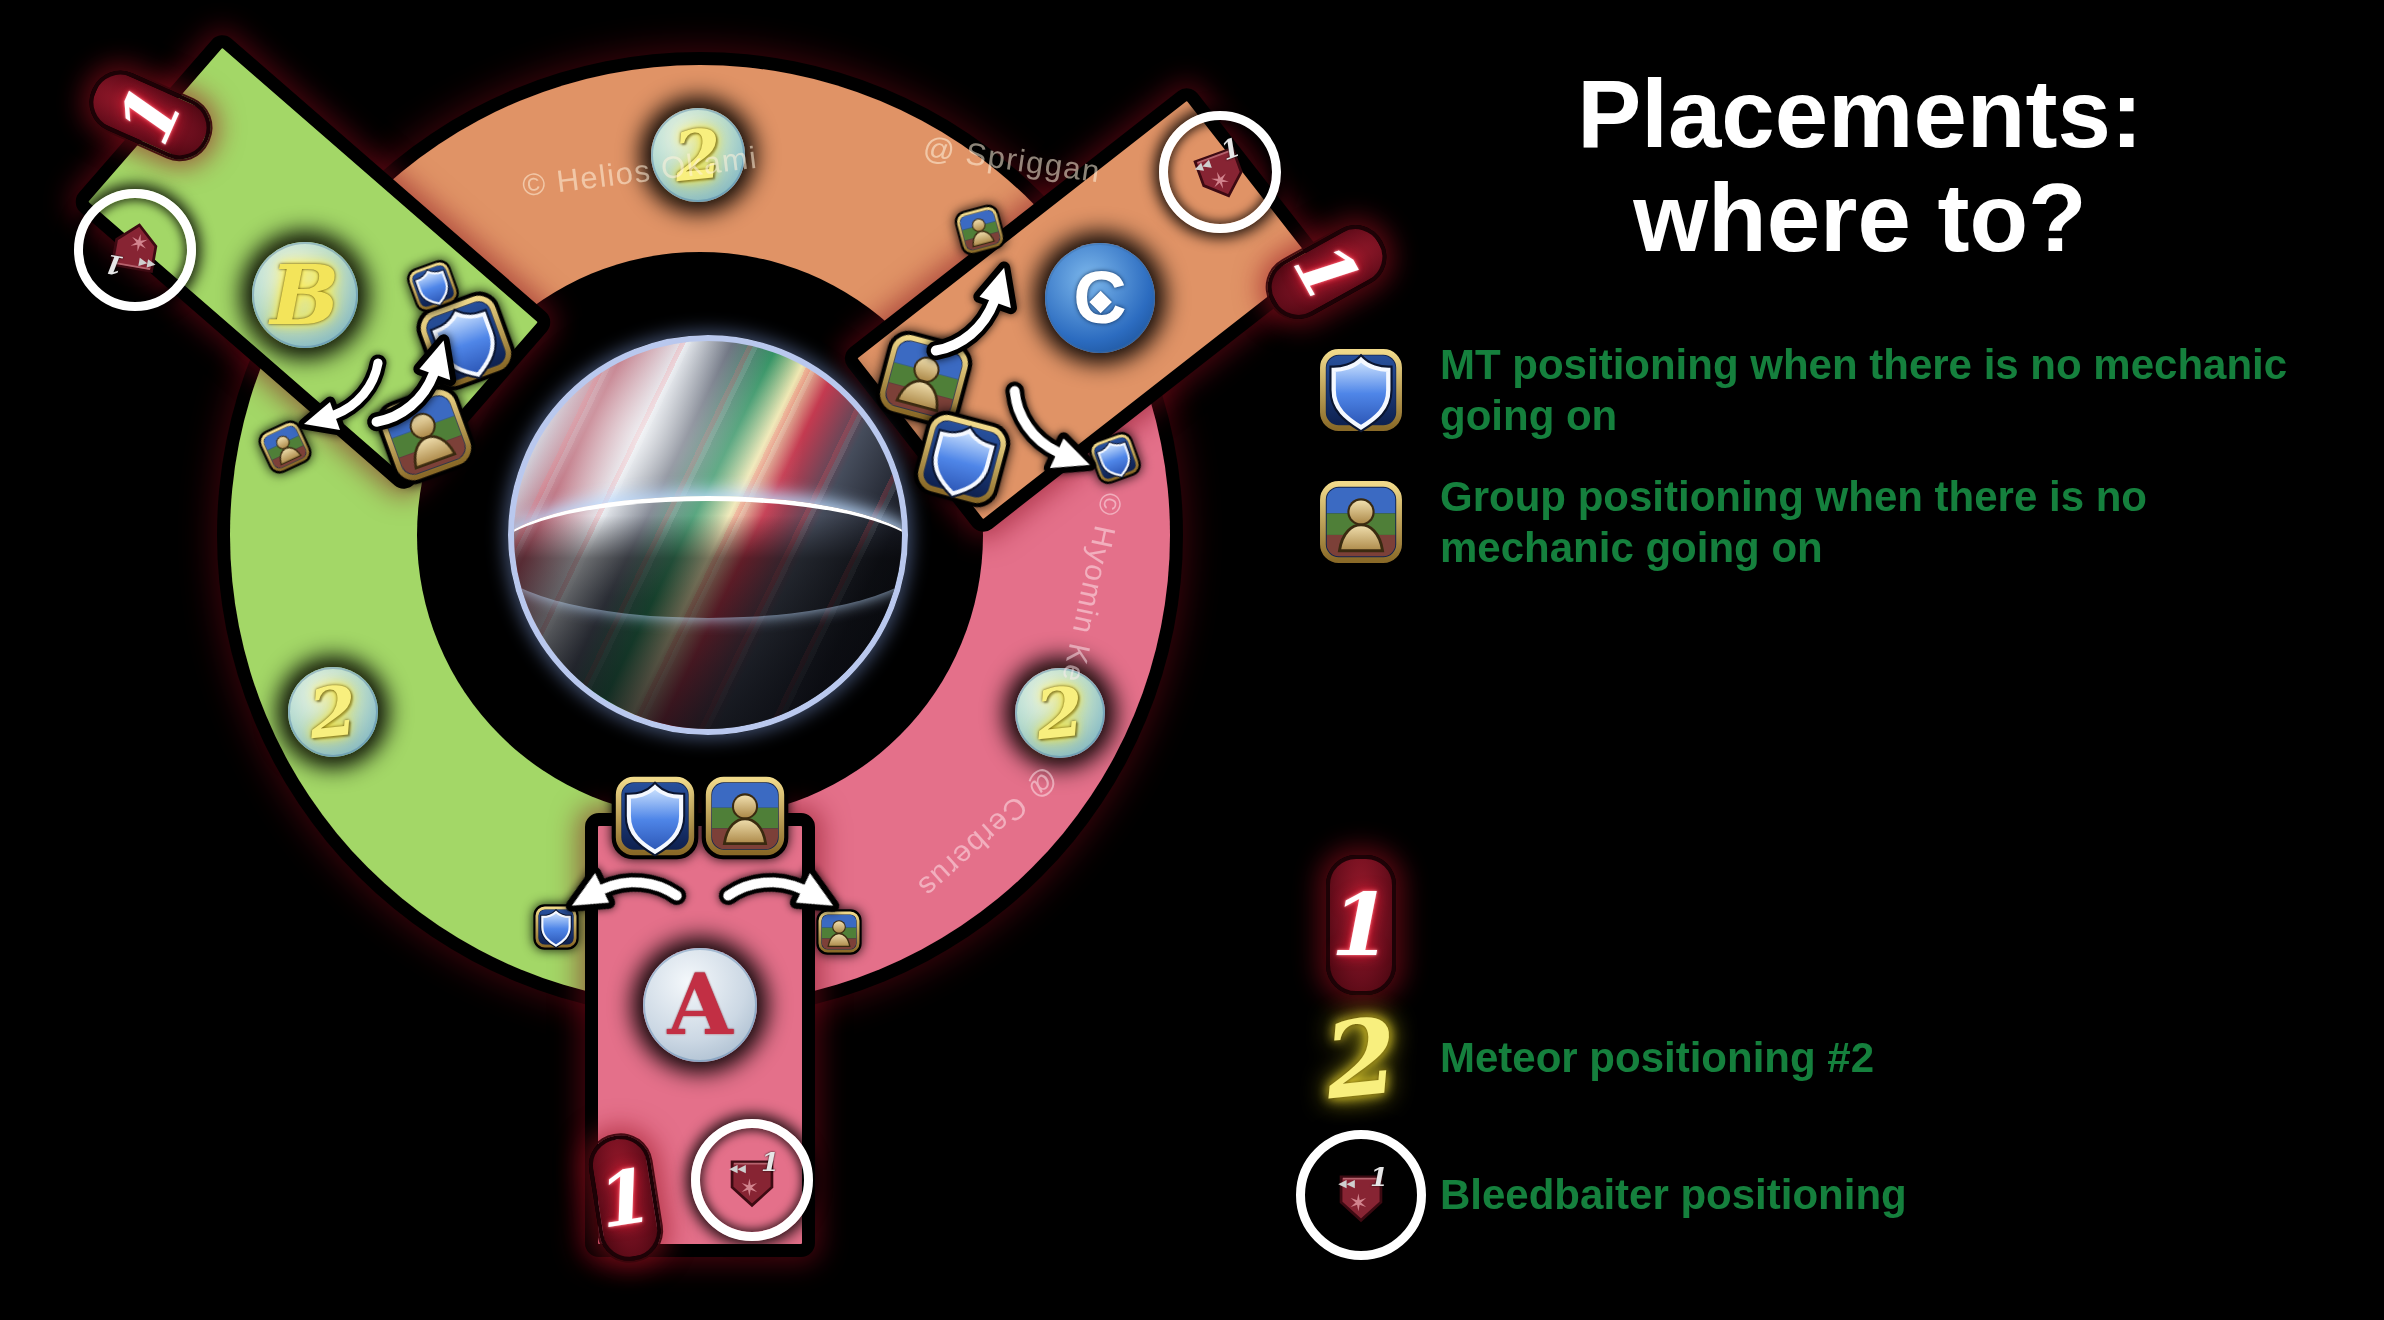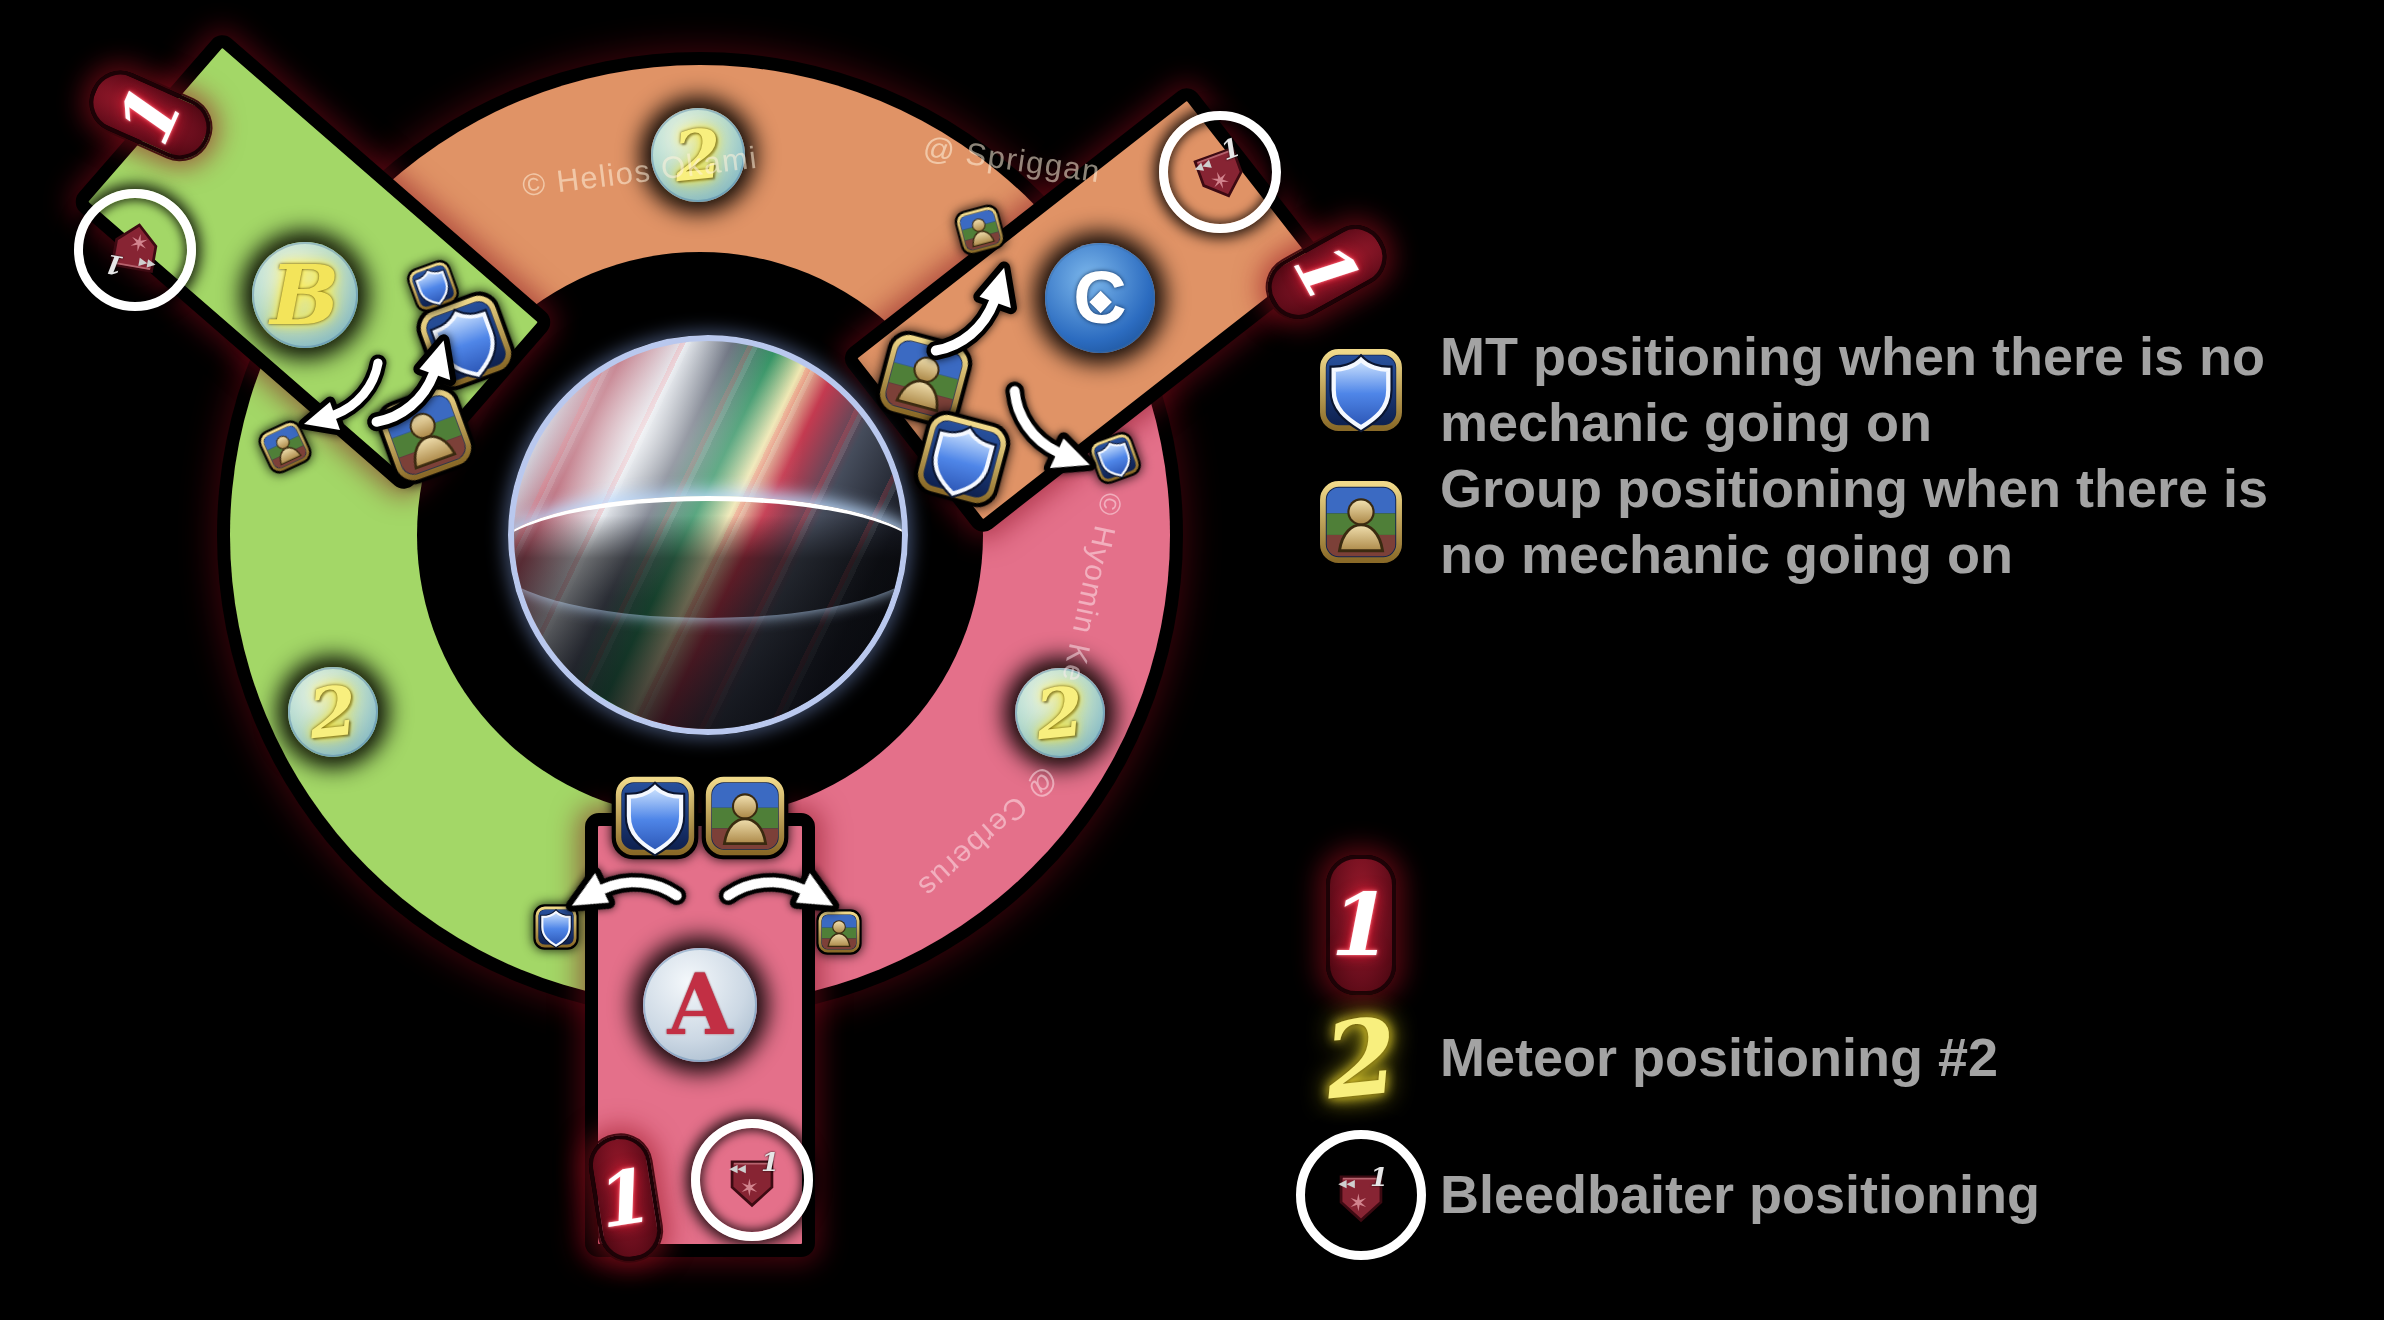--- a/index.html
+++ b/index.html
@@ -63,21 +63,21 @@
   .wm{position:absolute;z-index:7;font-family:"Liberation Sans",sans-serif;font-weight:normal;
       letter-spacing:1.5px;white-space:nowrap;pointer-events:none;}
   .wm-orange{font-size:31px;color:rgba(255,243,220,.55);}
   .wm-pink{font-size:30px;color:rgba(255,238,242,.5);}
   
   .title{position:absolute;left:1380px;top:62px;width:960px;text-align:center;color:#fff;
     font-size:96px;font-weight:bold;line-height:1.08;z-index:8;}
   .lrow{position:absolute;left:1282px;width:1080px;height:140px;display:flex;align-items:center;z-index:8;}
   .licon{width:158px;min-width:158px;height:140px;position:relative;display:flex;
     align-items:center;justify-content:center;}
-  .ltext{flex:1;max-width:905px;color:#a3a3a3;font-size:54px;font-weight:bold;line-height:1.22;}
+  .ltext{flex:1;max-width:905px;color:#15803d;font-size:42px;font-weight:bold;line-height:1.22;}
   .legend-2{font-family:"DejaVu Serif",serif;font-style:italic;font-weight:bold;font-size:104px;color:#f8ef7e;
     text-shadow:0 0 4px #5a4a00,0 0 12px #ffe93a,0 0 26px #e8d820,2px 2px 2px rgba(0,0,0,.6);transform:rotate(-6deg);}
 </style>
 </head>
 <body>
 
 <svg width="0" height="0" style="position:absolute" aria-hidden="true">
   <defs>
     <linearGradient id="gGold" x1="0" y1="0" x2="0" y2="1">
       <stop offset="0" stop-color="#f0d98a"></stop>
@@ -262,20 +262,24 @@
     </svg>
   <svg class="arrow" style="left:785px;top:898px;width:110px;height:110px;transform:translate(-50%,-50%) rotate(135deg);">
       <use href="#sym-arrow"></use>
     </svg>
 
   <span class="cc wm wm-orange" style="left:640px;top:172px;transform:translate(-50%,-50%) rotate(-7deg);">© Helios Okami</span>
   <span class="cc wm wm-orange" style="left:1012px;top:160px;transform:translate(-50%,-50%) rotate(8deg);">@ Spriggan</span>
   <span class="cc wm wm-pink" style="left:1092px;top:588px;transform:translate(-50%,-50%) rotate(102deg);">© Hyomin Ke</span>
   <span class="cc wm wm-pink" style="left:988px;top:833px;transform:translate(-50%,-50%) rotate(138deg);">@ Cerberus</span>
 
+  <div class="title">
+    <div>Placements:</div>
+    <div>where to?</div>
+  </div>
 
   <div class="lrow" style="top:320px;">
     <div class="licon">
       <svg width="92" height="92">
           <use href="#sym-icon-shield"></use>
         </svg>
     </div>
     <div class="ltext">MT positioning when there is no mechanic going on</div>
   </div>
 

